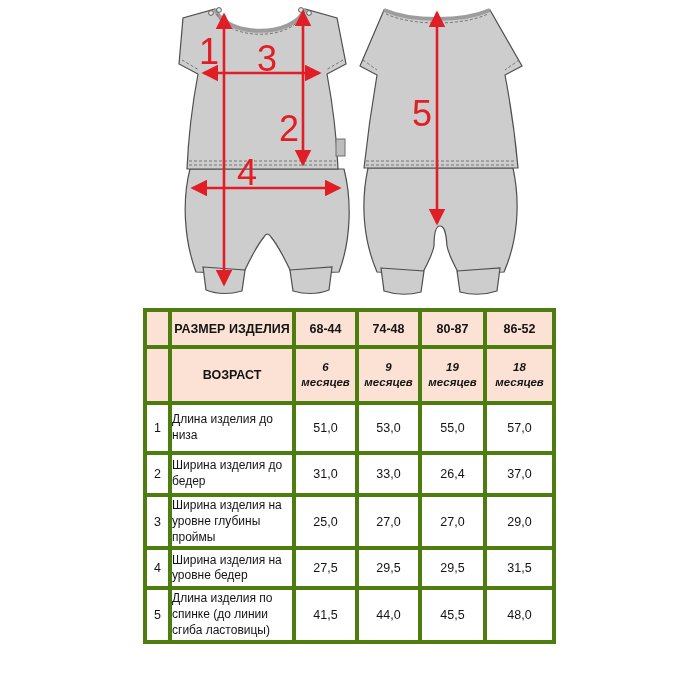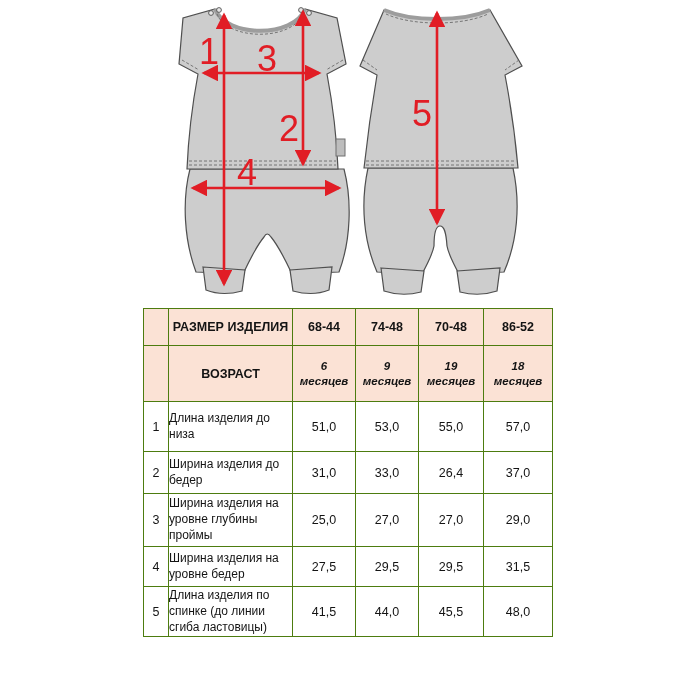--- a/index.html
+++ b/index.html
@@ -11,21 +11,21 @@
   .stage{position:absolute;left:0;top:0;width:700px;height:700px;}
   .drawing{position:absolute;left:0;top:0;width:700px;height:305px;}
 
   
   table.size-table{
     position:absolute;left:143px;top:308px;
     border-collapse:collapse;table-layout:fixed;
     font-size:12.5px;color:#141414;
   }
   table.size-table td{
-    border:1px solid #4d7c0f;
+    border:4px solid #4d7c0f;
     padding:1px 0;
     vertical-align:middle;
     overflow:hidden;
   }
   tr.hdr td{
     background:#fbe2d5;
     font-weight:bold;
     text-align:center;
   }
   td.age-val{
@@ -159,21 +159,21 @@
         <col style="width:65px">
         <col style="width:69px">
     </colgroup>
     <tbody>
 
       <tr class="hdr" style="height:37px">
         <td></td>
         <td>РАЗМЕР ИЗДЕЛИЯ</td>
         <td>68-44</td>
         <td>74-48</td>
-        <td>70-48</td>
+        <td>80-87</td>
         <td>86-52</td>
       </tr>
       <tr class="hdr" style="height:56px">
         <td></td>
         <td>ВОЗРАСТ</td>
         <td class="age-val">6
 месяцев</td>
         <td class="age-val">9
 месяцев</td>
         <td class="age-val">19

